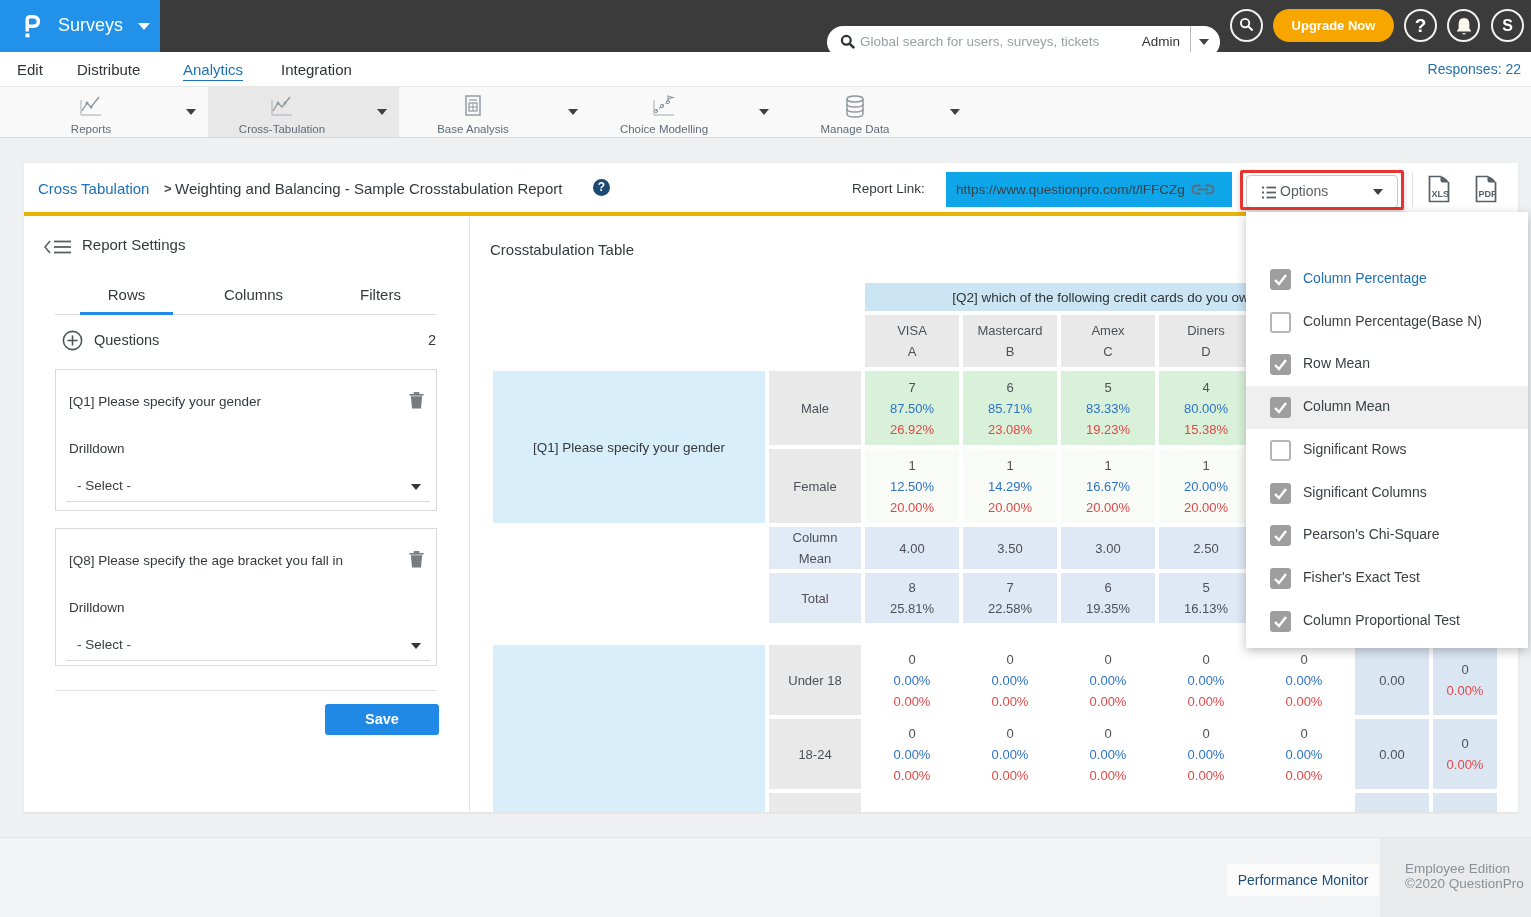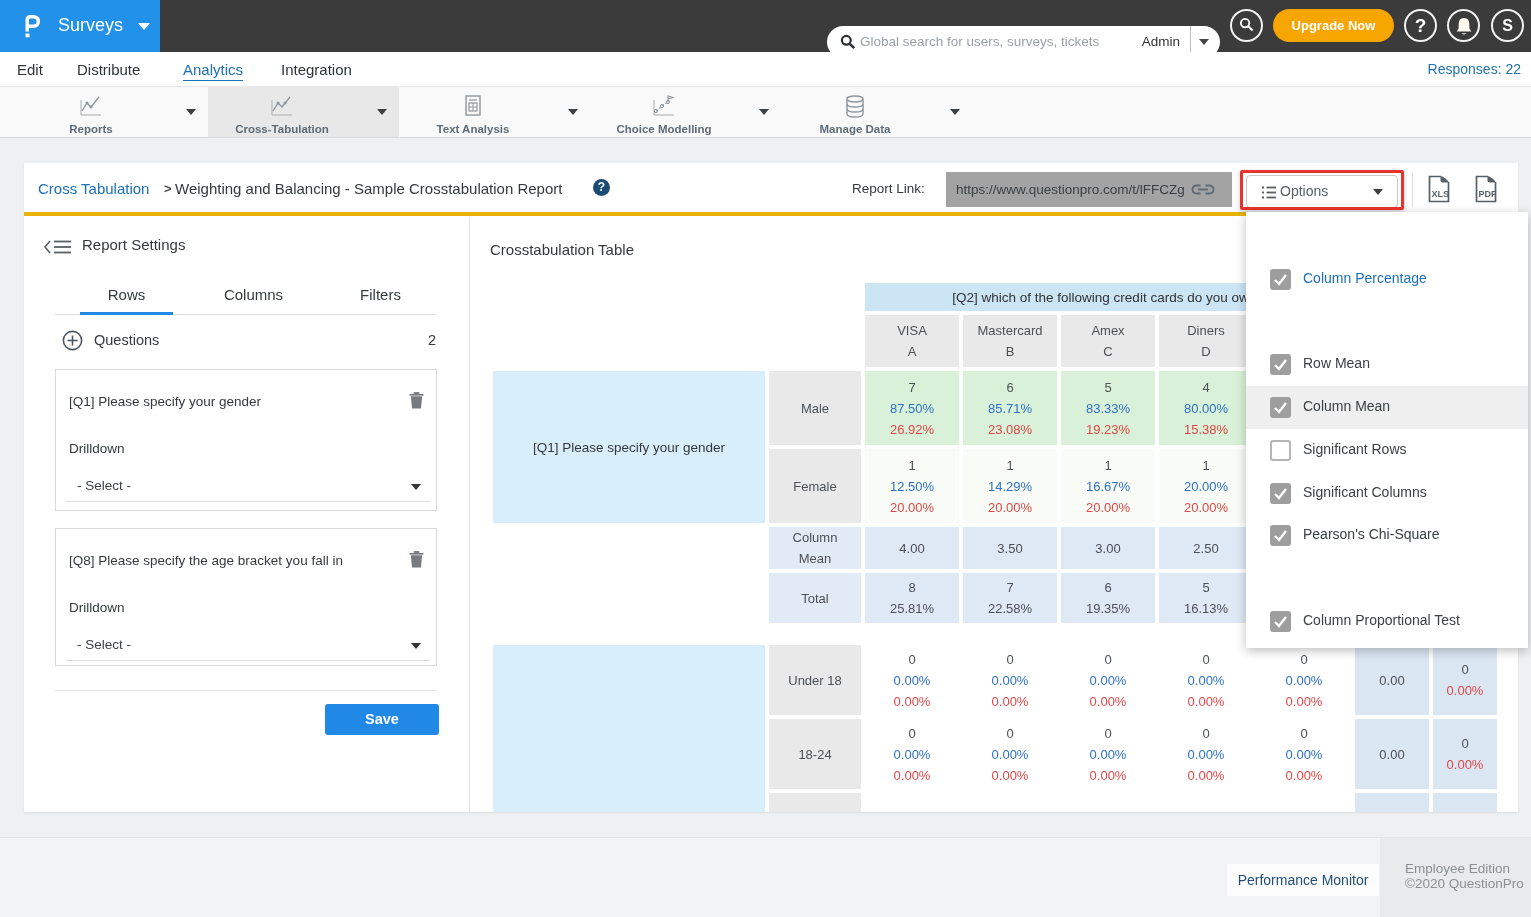--- a/index.html
+++ b/index.html
@@ -23,32 +23,32 @@
 #upg { position:absolute; left:1273px; top:9px; width:121px; height:33px; background:#f7a600; border-radius:17px; color:#fff; font-weight:bold; font-size:13px; text-align:center; line-height:33px; }
 
 #nav2 { position:absolute; left:0; top:52px; width:1531px; height:35px; background:#fff; border-bottom:1px solid #e8e8e8; }
 #nav2 a { position:absolute; top:9px; font-size:15px; color:#2f3337; text-decoration:none; }
 #nav2 .active { color:#1d72b8; border-bottom:1px solid #1d72b8; padding-bottom:2px; }
 #resp { position:absolute; right:10px; top:9px; font-size:14px; color:#2272ae; }
 
 #toolbar { position:absolute; left:0; top:87px; width:1531px; height:51px; background:#f9f9f9; border-bottom:1px solid #d9d9d9; }
 .tool { position:absolute; top:0; width:191px; height:50px; }
 .tool.active { background:#e8e8e8; }
-.tool .lbl { position:absolute; top:36px; width:148px; text-align:center; font-size:11.5px; color:#5f6b76;font-weight:bold; }
+.tool .lbl { position:absolute; top:36px; width:148px; text-align:center; font-size:11.5px; color:#5f6b76; }
 .tool .icon { position:absolute; top:7px; left:0; width:148px; text-align:center; }
 .tool .car { position:absolute; right:12px; top:22px; width:0; height:0; border-left:5px solid transparent; border-right:5px solid transparent; border-top:6px solid #3c4043; }
 
 #panel { position:absolute; left:24px; top:163px; width:1494px; height:649px; background:#fff; box-shadow:0 1px 2px rgba(0,0,0,.08); overflow:hidden; }
 #bcrow { position:absolute; left:0; top:0; width:100%; height:53px; border-bottom:4px solid #eab308; }
 #bcrow .link { position:absolute; left:14px; top:17px; font-size:15px; color:#1d6fb8; }
 #bcrow .sep { position:absolute; left:140px; top:18px; color:#4a4a4a; font-size:13px; font-weight:bold; }
 #bcrow .title { position:absolute; left:151px; top:17px; font-size:15px; color:#35393c; }
 #bcrow .help { position:absolute; left:569px; top:16px; width:17px; height:17px; background:#1b4a72; border-radius:50%; color:#fff; font-size:12px; font-weight:bold; text-align:center; line-height:17px; }
 #rl-label { position:absolute; left:828px; top:18px; font-size:13.5px; color:#35393c; }
-#rl-box { position:absolute; left:922px; top:9px; width:286px; height:35px; background:#a3a3a3; }
+#rl-box { position:absolute; left:922px; top:9px; width:286px; height:35px; background:#0ea5e9; }
 #rl-box .url { position:absolute; left:10px; top:10px; font-size:13.5px; color:#3c4043; }
 #optbtn { position:absolute; left:1222px; top:12px; width:152px; height:33px; background:#fff; border:1px solid #c9c9c9; border-radius:4px; }
 #optbtn .t { position:absolute; left:33px; top:7px; font-size:14px; color:#5a5f63; }
 #optbtn .car { position:absolute; right:14px; top:13px; width:0; height:0; border-left:5px solid transparent; border-right:5px solid transparent; border-top:6px solid #3c4043; }
 #redbox { position:absolute; left:1216px; top:7px; width:164px; height:40px; border:3px solid #e6352e; border-radius:2px; box-shadow:0 2px 5px rgba(0,0,0,.22); }
 #vdiv1 { position:absolute; left:1388px; top:10px; width:1px; height:34px; background:#e0e0e0; }
 
 #lpanel { position:absolute; left:0; top:54px; width:446px; height:595px; border-right:1px solid #e3e3e3; }
 #rs-row { position:absolute; left:20px; top:19px; font-size:15px; color:#35393c; }
 .tabs { position:absolute; left:31px; top:69px; width:381px; height:29px; border-bottom:1px solid #dcdcdc; }
@@ -167,21 +167,21 @@
       <span class="car"></span>
     </div>
   <div class="tool" style="left:399px;">
       <div class="icon"><svg width="24" height="24" viewBox="0 0 24 24">
           <rect x="5" y="2" width="14" height="19" fill="none" stroke="#8f969c" stroke-width="1.4"></rect>
           <line x1="8" y1="6" x2="16" y2="6" stroke="#8f969c" stroke-width="1.2"></line>
           <rect x="8" y="9" width="8" height="8" fill="none" stroke="#8f969c" stroke-width="1.2"></rect>
           <line x1="12" y1="9" x2="12" y2="17" stroke="#8f969c" stroke-width="1"></line>
           <line x1="8" y1="13" x2="16" y2="13" stroke="#8f969c" stroke-width="1"></line>
         </svg></div>
-      <div class="lbl">Text Analysis</div>
+      <div class="lbl">Base Analysis</div>
       <span class="car"></span>
     </div>
   <div class="tool" style="left:590px;">
       <div class="icon"><svg width="26" height="24" viewBox="0 0 26 24">
           <polyline points="3,21 3,6" stroke="#b9bcbf" stroke-width="1.3" fill="none"></polyline>
           <polyline points="3,21 23,21" stroke="#b9bcbf" stroke-width="1.3" fill="none"></polyline>
           <polyline points="5,17 11,12 17,8" stroke="#8f969c" stroke-width="1.2" fill="none" stroke-dasharray="2,2"></polyline>
           <circle cx="5" cy="17" r="1.6" fill="none" stroke="#8f969c"></circle>
           <circle cx="11" cy="12" r="1.6" fill="none" stroke="#8f969c"></circle>
           <circle cx="17" cy="8" r="1.6" fill="none" stroke="#8f969c"></circle>
@@ -419,20 +419,24 @@
   </tbody>
     </table>
 </div>
 <div id="ddmenu">
   <div class="dditem" style="top:46px">
       <span class="cb on"><svg width="21" height="21" viewBox="0 0 21 21">
           <polyline points="5,11 9,15 16,6" fill="none" stroke="#fff" stroke-width="2.4"></polyline>
         </svg></span>
       <span class="lb blue">Column Percentage</span>
     </div>
+  <div class="dditem" style="top:89px">
+      <span class="cb off"></span>
+      <span class="lb">Column Percentage(Base N)</span>
+    </div>
   <div class="dditem" style="top:131px">
       <span class="cb on"><svg width="21" height="21" viewBox="0 0 21 21">
           <polyline points="5,11 9,15 16,6" fill="none" stroke="#fff" stroke-width="2.4"></polyline>
         </svg></span>
       <span class="lb">Row Mean</span>
     </div>
   <div class="dditem hov" style="top:174px">
       <span class="cb on"><svg width="21" height="21" viewBox="0 0 21 21">
           <polyline points="5,11 9,15 16,6" fill="none" stroke="#fff" stroke-width="2.4"></polyline>
         </svg></span>
@@ -446,20 +450,26 @@
       <span class="cb on"><svg width="21" height="21" viewBox="0 0 21 21">
           <polyline points="5,11 9,15 16,6" fill="none" stroke="#fff" stroke-width="2.4"></polyline>
         </svg></span>
       <span class="lb">Significant Columns</span>
     </div>
   <div class="dditem" style="top:302px">
       <span class="cb on"><svg width="21" height="21" viewBox="0 0 21 21">
           <polyline points="5,11 9,15 16,6" fill="none" stroke="#fff" stroke-width="2.4"></polyline>
         </svg></span>
       <span class="lb">Pearson's Chi-Square</span>
+    </div>
+  <div class="dditem" style="top:345px">
+      <span class="cb on"><svg width="21" height="21" viewBox="0 0 21 21">
+          <polyline points="5,11 9,15 16,6" fill="none" stroke="#fff" stroke-width="2.4"></polyline>
+        </svg></span>
+      <span class="lb">Fisher's Exact Test</span>
     </div>
   <div class="dditem" style="top:388px">
       <span class="cb on"><svg width="21" height="21" viewBox="0 0 21 21">
           <polyline points="5,11 9,15 16,6" fill="none" stroke="#fff" stroke-width="2.4"></polyline>
         </svg></span>
       <span class="lb">Column Proportional Test</span>
     </div>
 </div>
 <div id="footer">
   <div id="pm">Performance Monitor</div>

